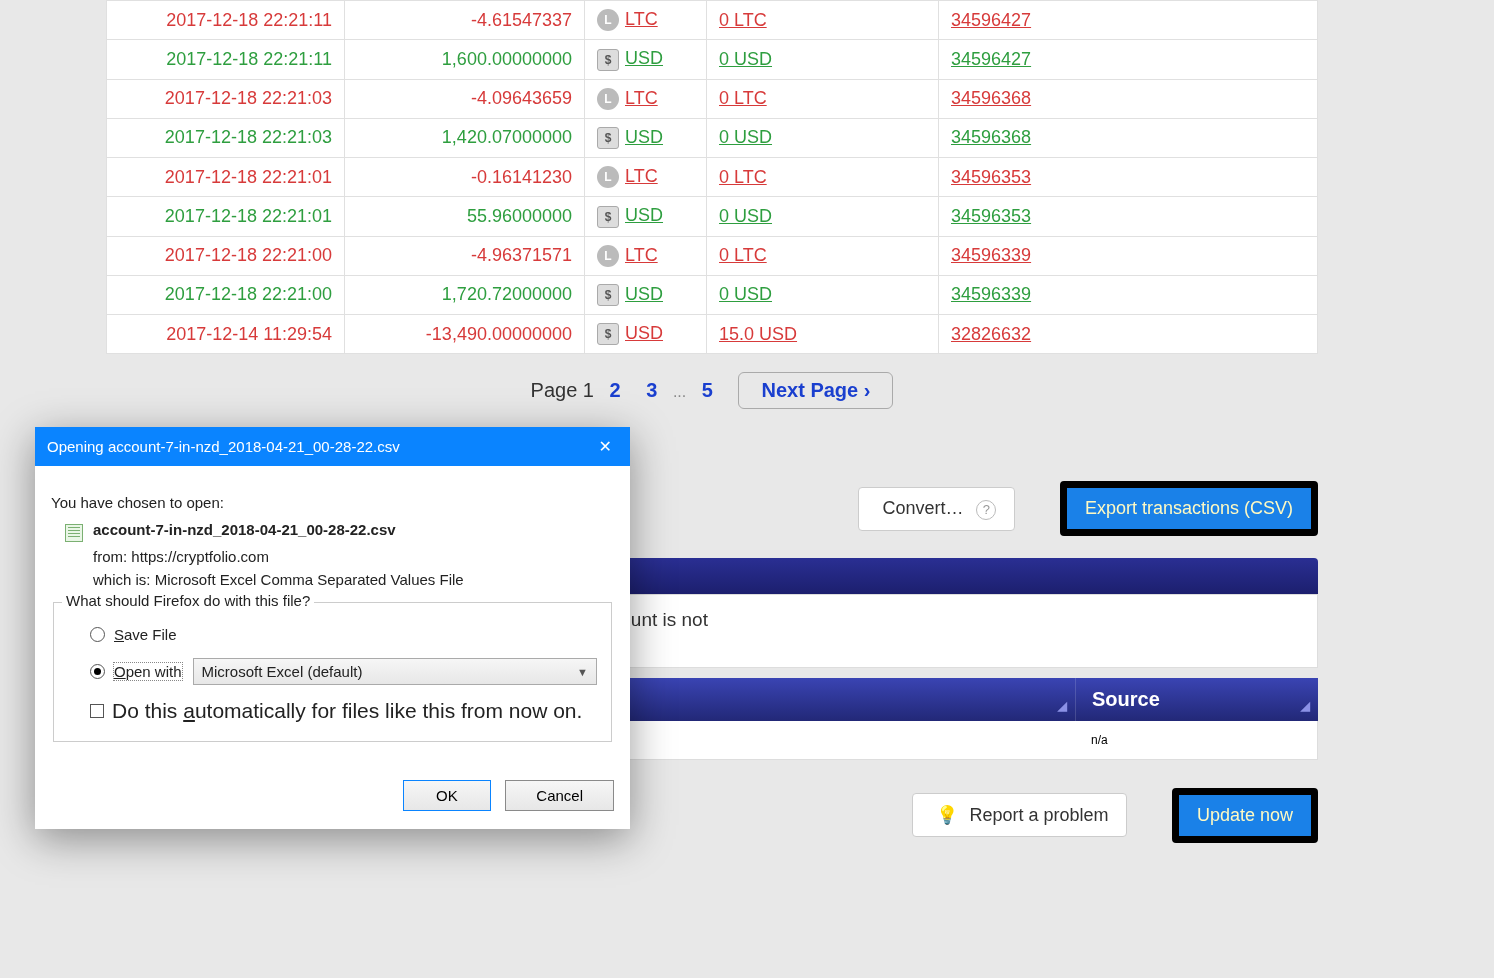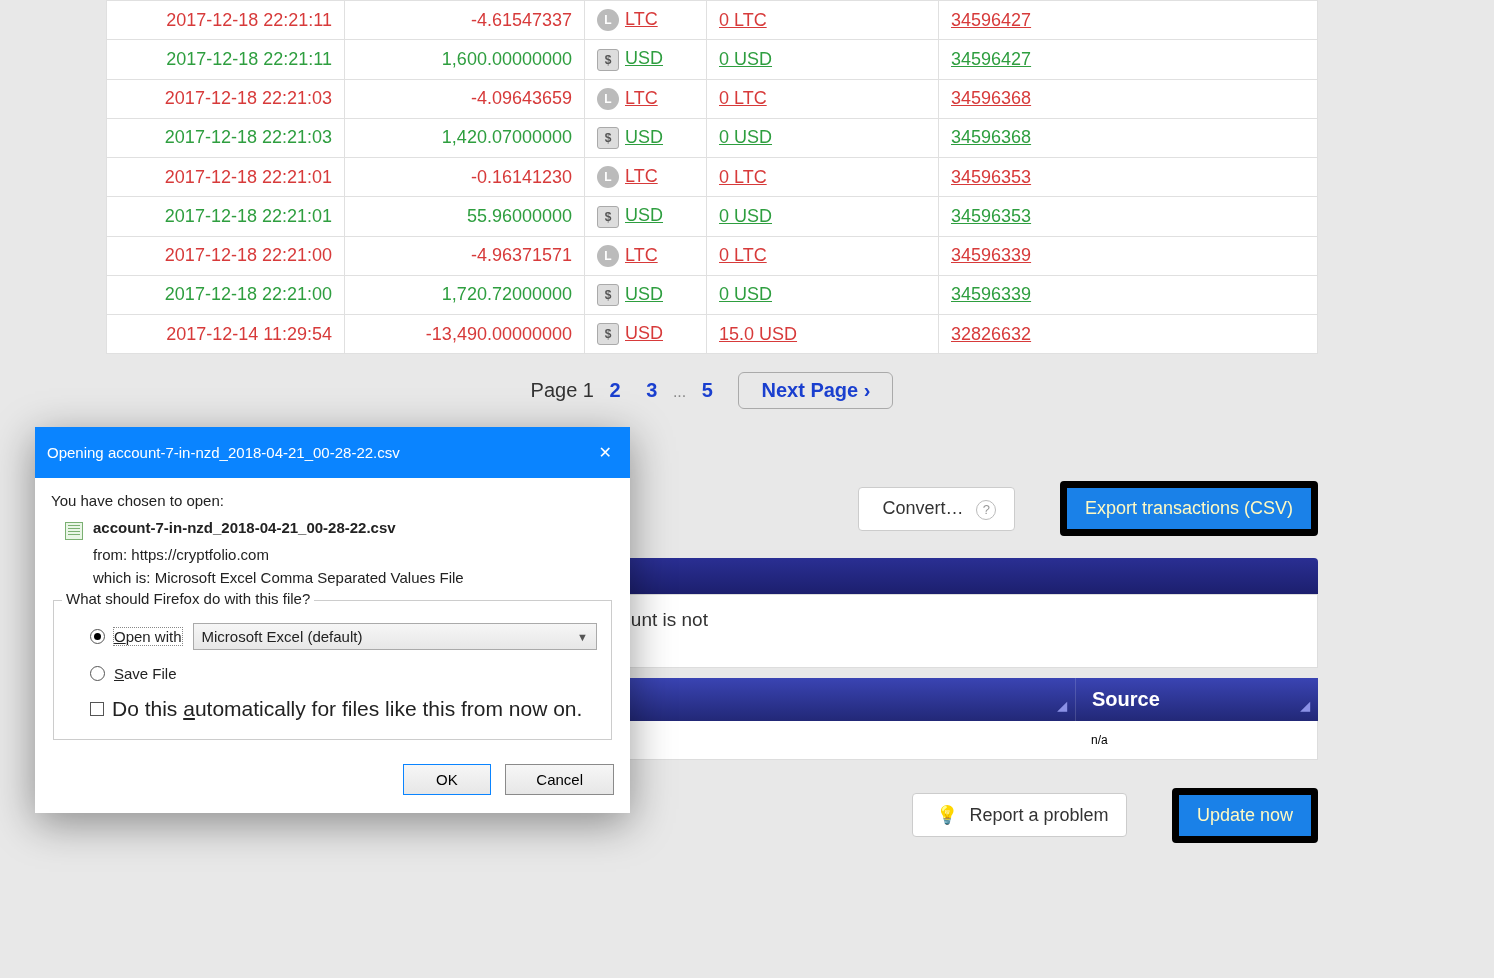--- a/index.html
+++ b/index.html
@@ -44,23 +44,23 @@
 .tbl2-row { background:#fff; display:flex; border:1px solid #ddd; border-top:none;}
 .tbl2-row .c{ padding:12px 16px; font-size:12px;}
 .c-msg{flex:1;}
 .c-src{width:242px;}
 
 .footer { margin-top:28px; text-align:right;}
 .light-icon{ color:#f0a020; margin-right:6px;}
 
 
 .dialog { position:absolute; left:35px; top:427px; width:595px; background:#fff; box-shadow:0 10px 40px rgba(0,0,0,.4); font-family:"Segoe UI",Arial,sans-serif;}
-.dlg-title { background:#0a84ff; color:#fff; padding:16px 12px; font-size:15px; display:flex; justify-content:space-between; align-items:center;}
+.dlg-title { background:#0a84ff; color:#fff; padding:10px 12px; font-size:15px; display:flex; justify-content:space-between; align-items:center;}
 .dlg-close { cursor:pointer; font-size:16px; padding:0 6px;}
-.dlg-body { padding:14px 16px; font-size:15px; color:#222;}
+.dlg-body { padding:28px 16px; font-size:15px; color:#222;}
 .dlg-file { display:flex; align-items:flex-start; margin:10px 0 2px 14px;}
 .dlg-file-icon{ width:18px; height:18px; background:#e9f6e6; border:1px solid #7bb072; margin-right:10px; margin-top:3px; position:relative;}
 .dlg-file-icon:before{content:""; position:absolute; left:2px; top:2px; right:2px; bottom:2px; background:repeating-linear-gradient(#7bb072 0 1px, transparent 1px 3px);}
 .dlg-file-name{font-weight:600;}
 .dlg-sub{margin-left:42px; margin-top:6px; font-size:15px;}
 .fieldset{ border:1px solid #ccc; margin:14px 2px 0 2px; padding:16px 14px 18px 14px; position:relative;}
 .fieldset-legend{ position:absolute; top:-11px; left:8px; background:#fff; padding:0 4px; font-size:15px;}
 .radio-row{ display:flex; align-items:center; margin:6px 0 14px 22px; font-size:15px;}
 .radio{ width:15px; height:15px; border:1px solid #555; border-radius:50%; margin-right:8px; display:inline-flex; align-items:center; justify-content:center;}
 .radio.sel:after{content:""; width:7px; height:7px; background:#000; border-radius:50%;}
@@ -204,34 +204,34 @@
     <div class="dlg-sub">
       <span>from:</span>&nbsp;<span>https://cryptfolio.com</span>
     </div>
     <div class="dlg-sub">
       <span>which is:</span>&nbsp;<span>Microsoft Excel Comma Separated Values File</span>
     </div>
 
     <div class="fieldset">
       <span class="fieldset-legend">What should Firefox do with this file?</span>
 
+      <div class="radio-row">
+        <span class="radio"></span>
+        <span class="radio-label"><span class="ul-letter">S</span><span>ave File</span></span>
+      </div>
+
       <div class="radio-row selected">
         <span class="radio sel"></span>
         <span class="radio-label"><span class="ul-letter">O</span><span>pen with</span></span>
         <span class="select">
           <span>Microsoft Excel (default)</span>
           <span class="chev">▼</span>
         </span>
       </div>
 
-      <div class="radio-row">
-        <span class="radio"></span>
-        <span class="radio-label"><span class="ul-letter">S</span><span>ave File</span></span>
-      </div>
-
       <div class="chk-row">
         <span class="chk"></span>
         <span><span>Do this </span><span class="ul-letter">a</span><span>utomatically for files like this from now on.</span></span>
       </div>
     </div>
   </div>
   <div class="dlg-foot">
     <span class="dlg-btn primary">OK</span>
     <span class="dlg-btn">Cancel</span>
   </div>

